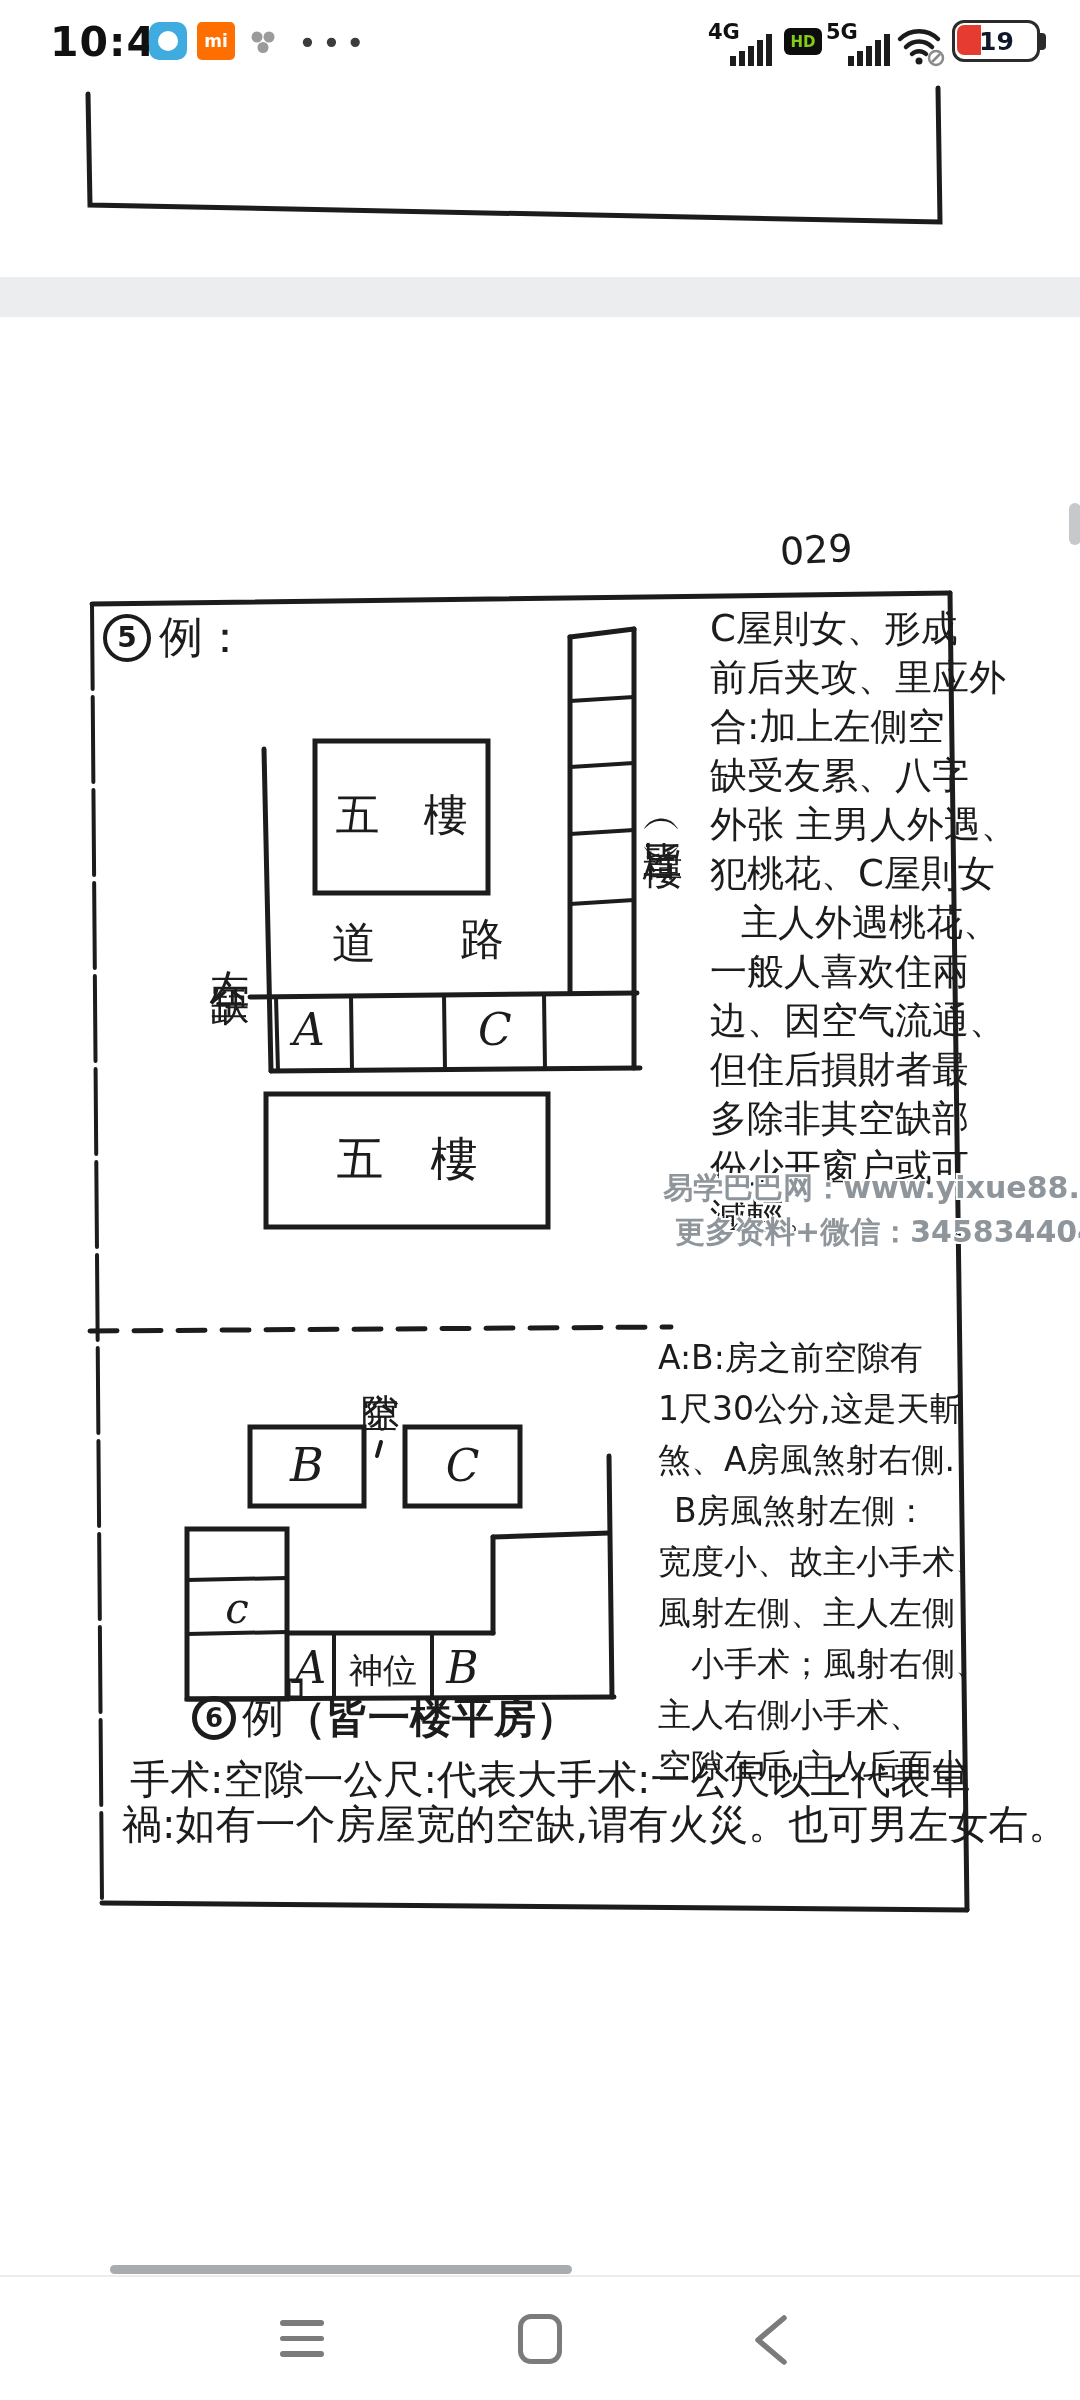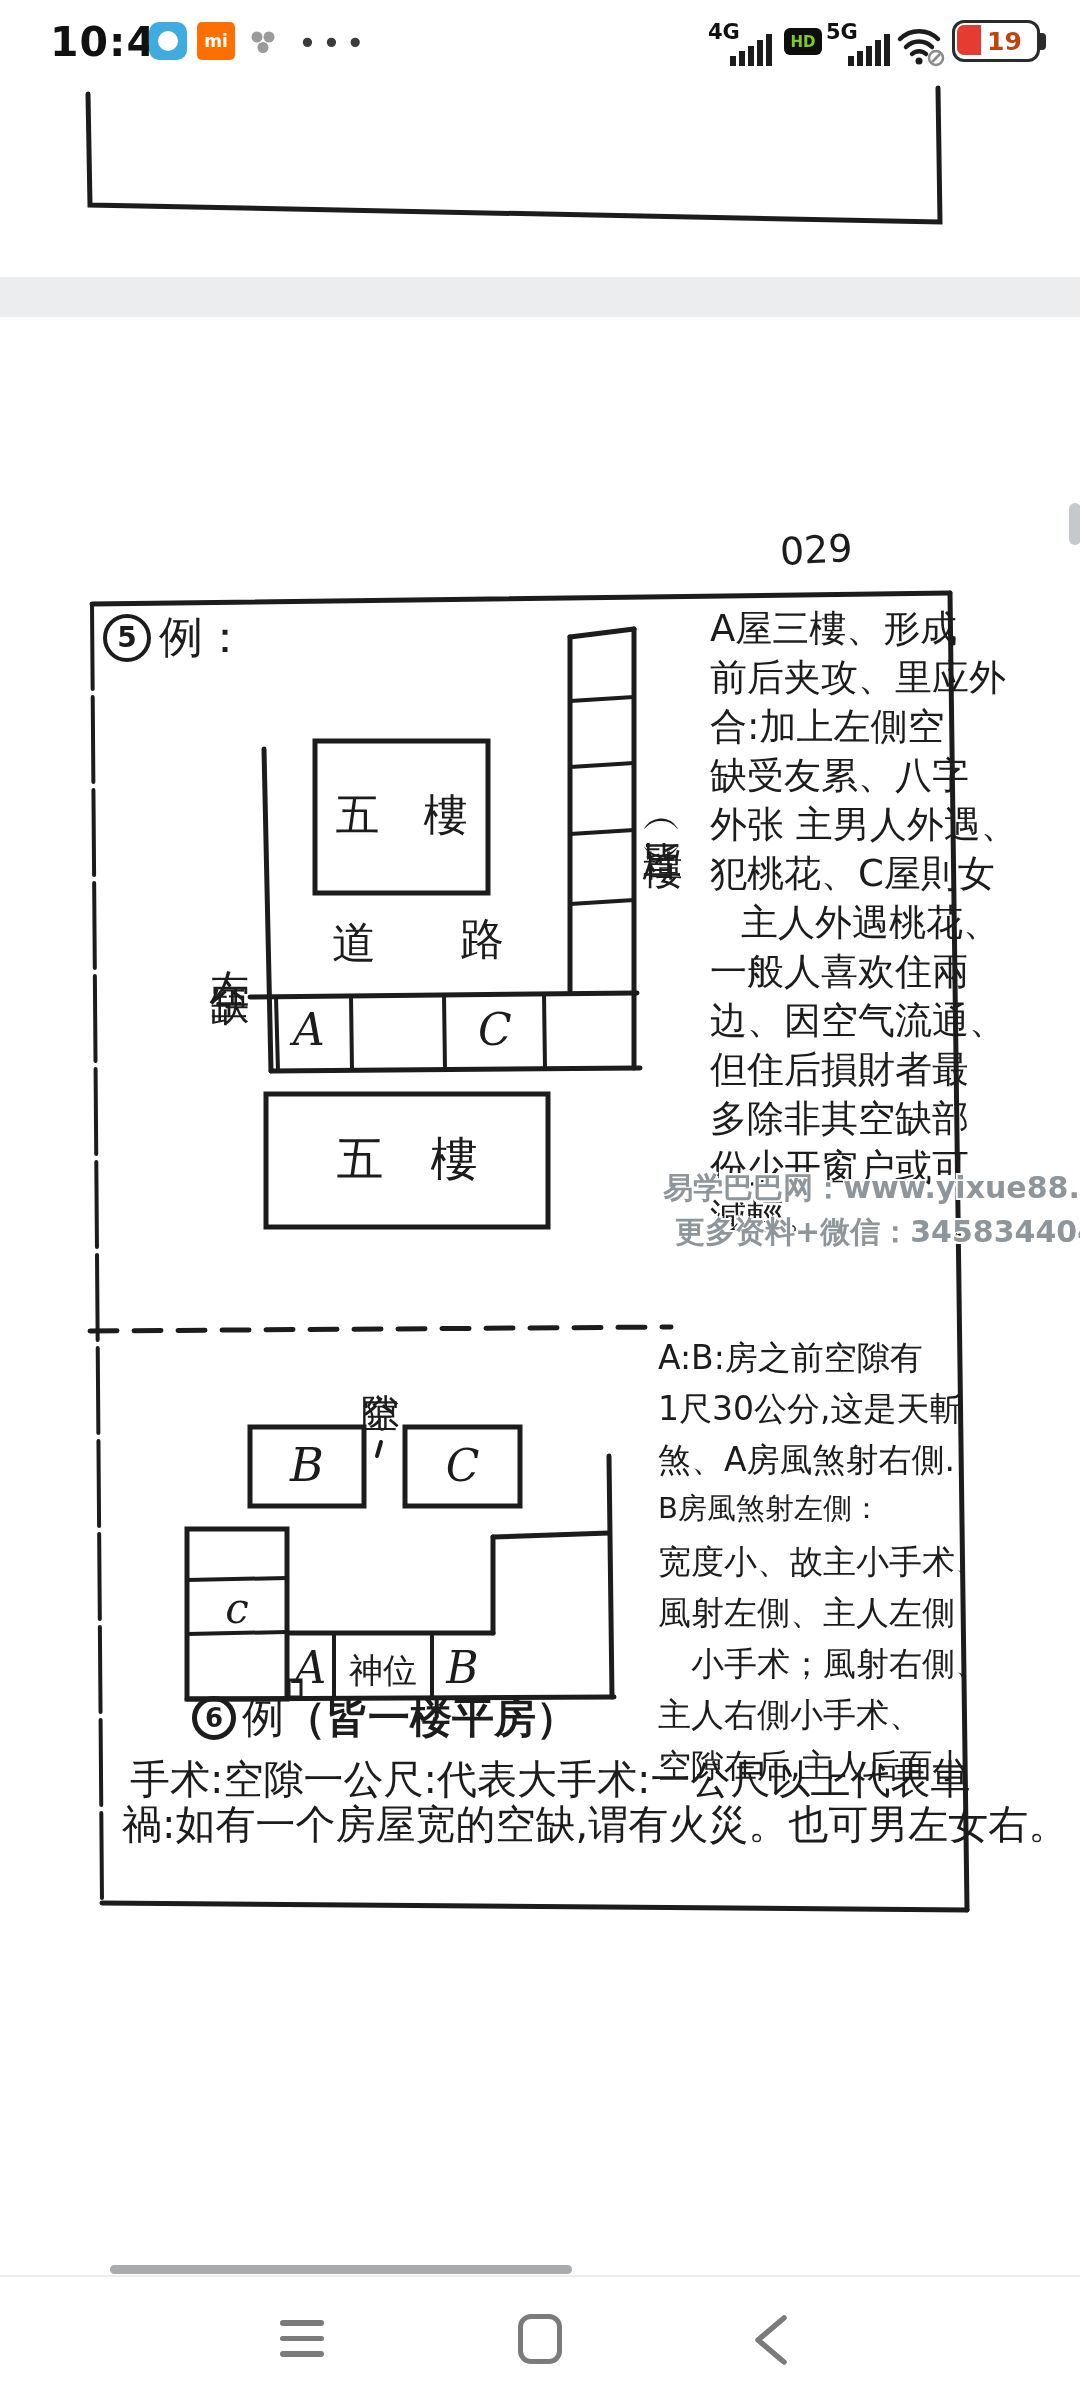--- a/index.html
+++ b/index.html
@@ -70,21 +70,21 @@
       <path d="M4,17 A27,27 0 0 1 42,17" fill="none" stroke="#1c1c1c" stroke-width="4.5" stroke-linecap="round"></path>
       <path d="M10,25 A18,18 0 0 1 36,25" fill="none" stroke="#1c1c1c" stroke-width="4.5" stroke-linecap="round"></path>
       <path d="M16,32 A10,10 0 0 1 30,32" fill="none" stroke="#1c1c1c" stroke-width="4.5" stroke-linecap="round"></path>
       <circle cx="23" cy="39" r="3.5" fill="#1c1c1c"></circle>
       <circle cx="40" cy="36" r="7" fill="#ffffff" stroke="#8a8a8a" stroke-width="2.5"></circle>
       <path d="M36,40 L44,32" fill="none" stroke="#8a8a8a" stroke-width="2.5"></path>
     </svg>
 
     <div class="abs" style="left:952px;top:20px;width:88px;height:42px;border:3.5px solid #2b2b2b;border-radius:12px;box-sizing:border-box;background:#fff;">
       <div class="abs" style="left:2px;top:2px;width:24px;height:30px;background:#e53b30;border-radius:7px 0 0 7px;"></div>
-      <div class="abs" style="left:32px;top:4px;font-size:25px;font-weight:700;color:#c2410c;">19</div>
+      <div class="abs" style="left:24px;top:4px;font-size:25px;font-weight:700;color:#0f172a;">19</div>
     </div>
     <div class="abs" style="left:1040px;top:33px;width:6px;height:17px;background:#2b2b2b;border-radius:0 4px 4px 0;"></div>
   </div>
 
   <div class="abs" style="left:0;top:277px;width:1080px;height:40px;background:#ebedee;"></div>
 
   <div class="abs" style="left:1069px;top:503px;width:12px;height:42px;background:#c6c9cb;border-radius:6px;"></div>
 
   <svg class="abs" style="left:0;top:0;pointer-events:none;" width="1080" height="2400" viewBox="0 0 1080 2400" stroke="#1c1c1c" fill="none" stroke-linecap="round">
 
@@ -159,21 +159,21 @@
   <div class="abs hw" style="left:315px;top:786px;width:173px;text-align:center;font-size:44px;">五　樓</div>
   <div class="abs hw" style="left:332px;top:914px;font-size:44px;">道</div>
   <div class="abs hw" style="left:460px;top:910px;font-size:44px;">路</div>
   <div class="abs vtext" style="left:203px;top:938px;font-size:40px;letter-spacing:8px;">左空缺</div>
   <div class="abs script" style="left:293px;top:1004px;font-size:44px;">A</div>
   <div class="abs script" style="left:478px;top:1004px;font-size:44px;">C</div>
   <div class="abs vtext" style="left:636px;top:806px;font-size:40px;letter-spacing:4px;">（皆三樓）</div>
   <div class="abs hw" style="left:266px;top:1128px;width:282px;text-align:center;font-size:47px;">五　樓</div>
 
   <div class="abs" style="left:710px;top:604px;">
-    <div class="tl" style="font-size:37px;height:49px;">A屋三樓、形成</div>
+    <div class="tl" style="font-size:37px;height:49px;">C屋則女、形成</div>
     <div class="tl" style="font-size:37px;height:49px;">前后夹攻、里应外</div>
     <div class="tl" style="font-size:37px;height:49px;">合:加上左側空</div>
     <div class="tl" style="font-size:37px;height:49px;">缺受友累、八字</div>
     <div class="tl" style="font-size:37px;height:49px;">外张 主男人外遇、</div>
     <div class="tl" style="font-size:37px;height:49px;">犯桃花、C屋則女</div>
     <div class="tl" style="font-size:37px;height:49px;margin-left:31px;">主人外遇桃花、</div>
     <div class="tl" style="font-size:37px;height:49px;">一般人喜欢住兩</div>
     <div class="tl" style="font-size:37px;height:49px;">边、因空气流通、</div>
     <div class="tl" style="font-size:37px;height:49px;">但住后損財者最</div>
     <div class="tl" style="font-size:37px;height:49px;">多除非其空缺部</div>
@@ -191,21 +191,21 @@
   <div class="abs script" style="left:405px;top:1440px;width:115px;text-align:center;font-size:44px;">C</div>
   <div class="abs script" style="left:187px;top:1584px;width:100px;text-align:center;font-size:42px;">c</div>
   <div class="abs script" style="left:287px;top:1642px;width:47px;text-align:center;font-size:44px;">A</div>
   <div class="abs hw" style="left:334px;top:1648px;width:98px;text-align:center;font-size:34px;">神位</div>
   <div class="abs script" style="left:432px;top:1642px;width:61px;text-align:center;font-size:44px;">B</div>
 
   <div class="abs" style="left:658px;top:1336px;">
     <div class="tl" style="font-size:33px;height:51px;">A:B:房之前空隙有</div>
     <div class="tl" style="font-size:33px;height:51px;">1尺30公分,这是天斬</div>
     <div class="tl" style="font-size:33px;height:51px;">煞、A房風煞射右側.</div>
-    <div class="tl" style="font-size:29px;height:51px;">B房風煞射左側：</div>
+    <div class="tl" style="font-size:33px;height:51px;margin-left:16px;">B房風煞射左側：</div>
     <div class="tl" style="font-size:33px;height:51px;">宽度小、故主小手术、</div>
     <div class="tl" style="font-size:33px;height:51px;">風射左側、主人左側</div>
     <div class="tl" style="font-size:33px;height:51px;text-align:right;">小手术；風射右側、</div>
     <div class="tl" style="font-size:33px;height:51px;">主人右側小手术、</div>
     <div class="tl" style="font-size:33px;height:51px;">空隙在后,主人后面小</div>
   </div>
 
   <div class="abs" style="left:192px;top:1690px;display:flex;align-items:center;">
     <span class="circled" style="width:44px;height:44px;font-size:26px;font-weight:700;border-width:5px;">6</span>
     <span class="hw" style="font-size:42px;margin-left:6px;">例</span>

